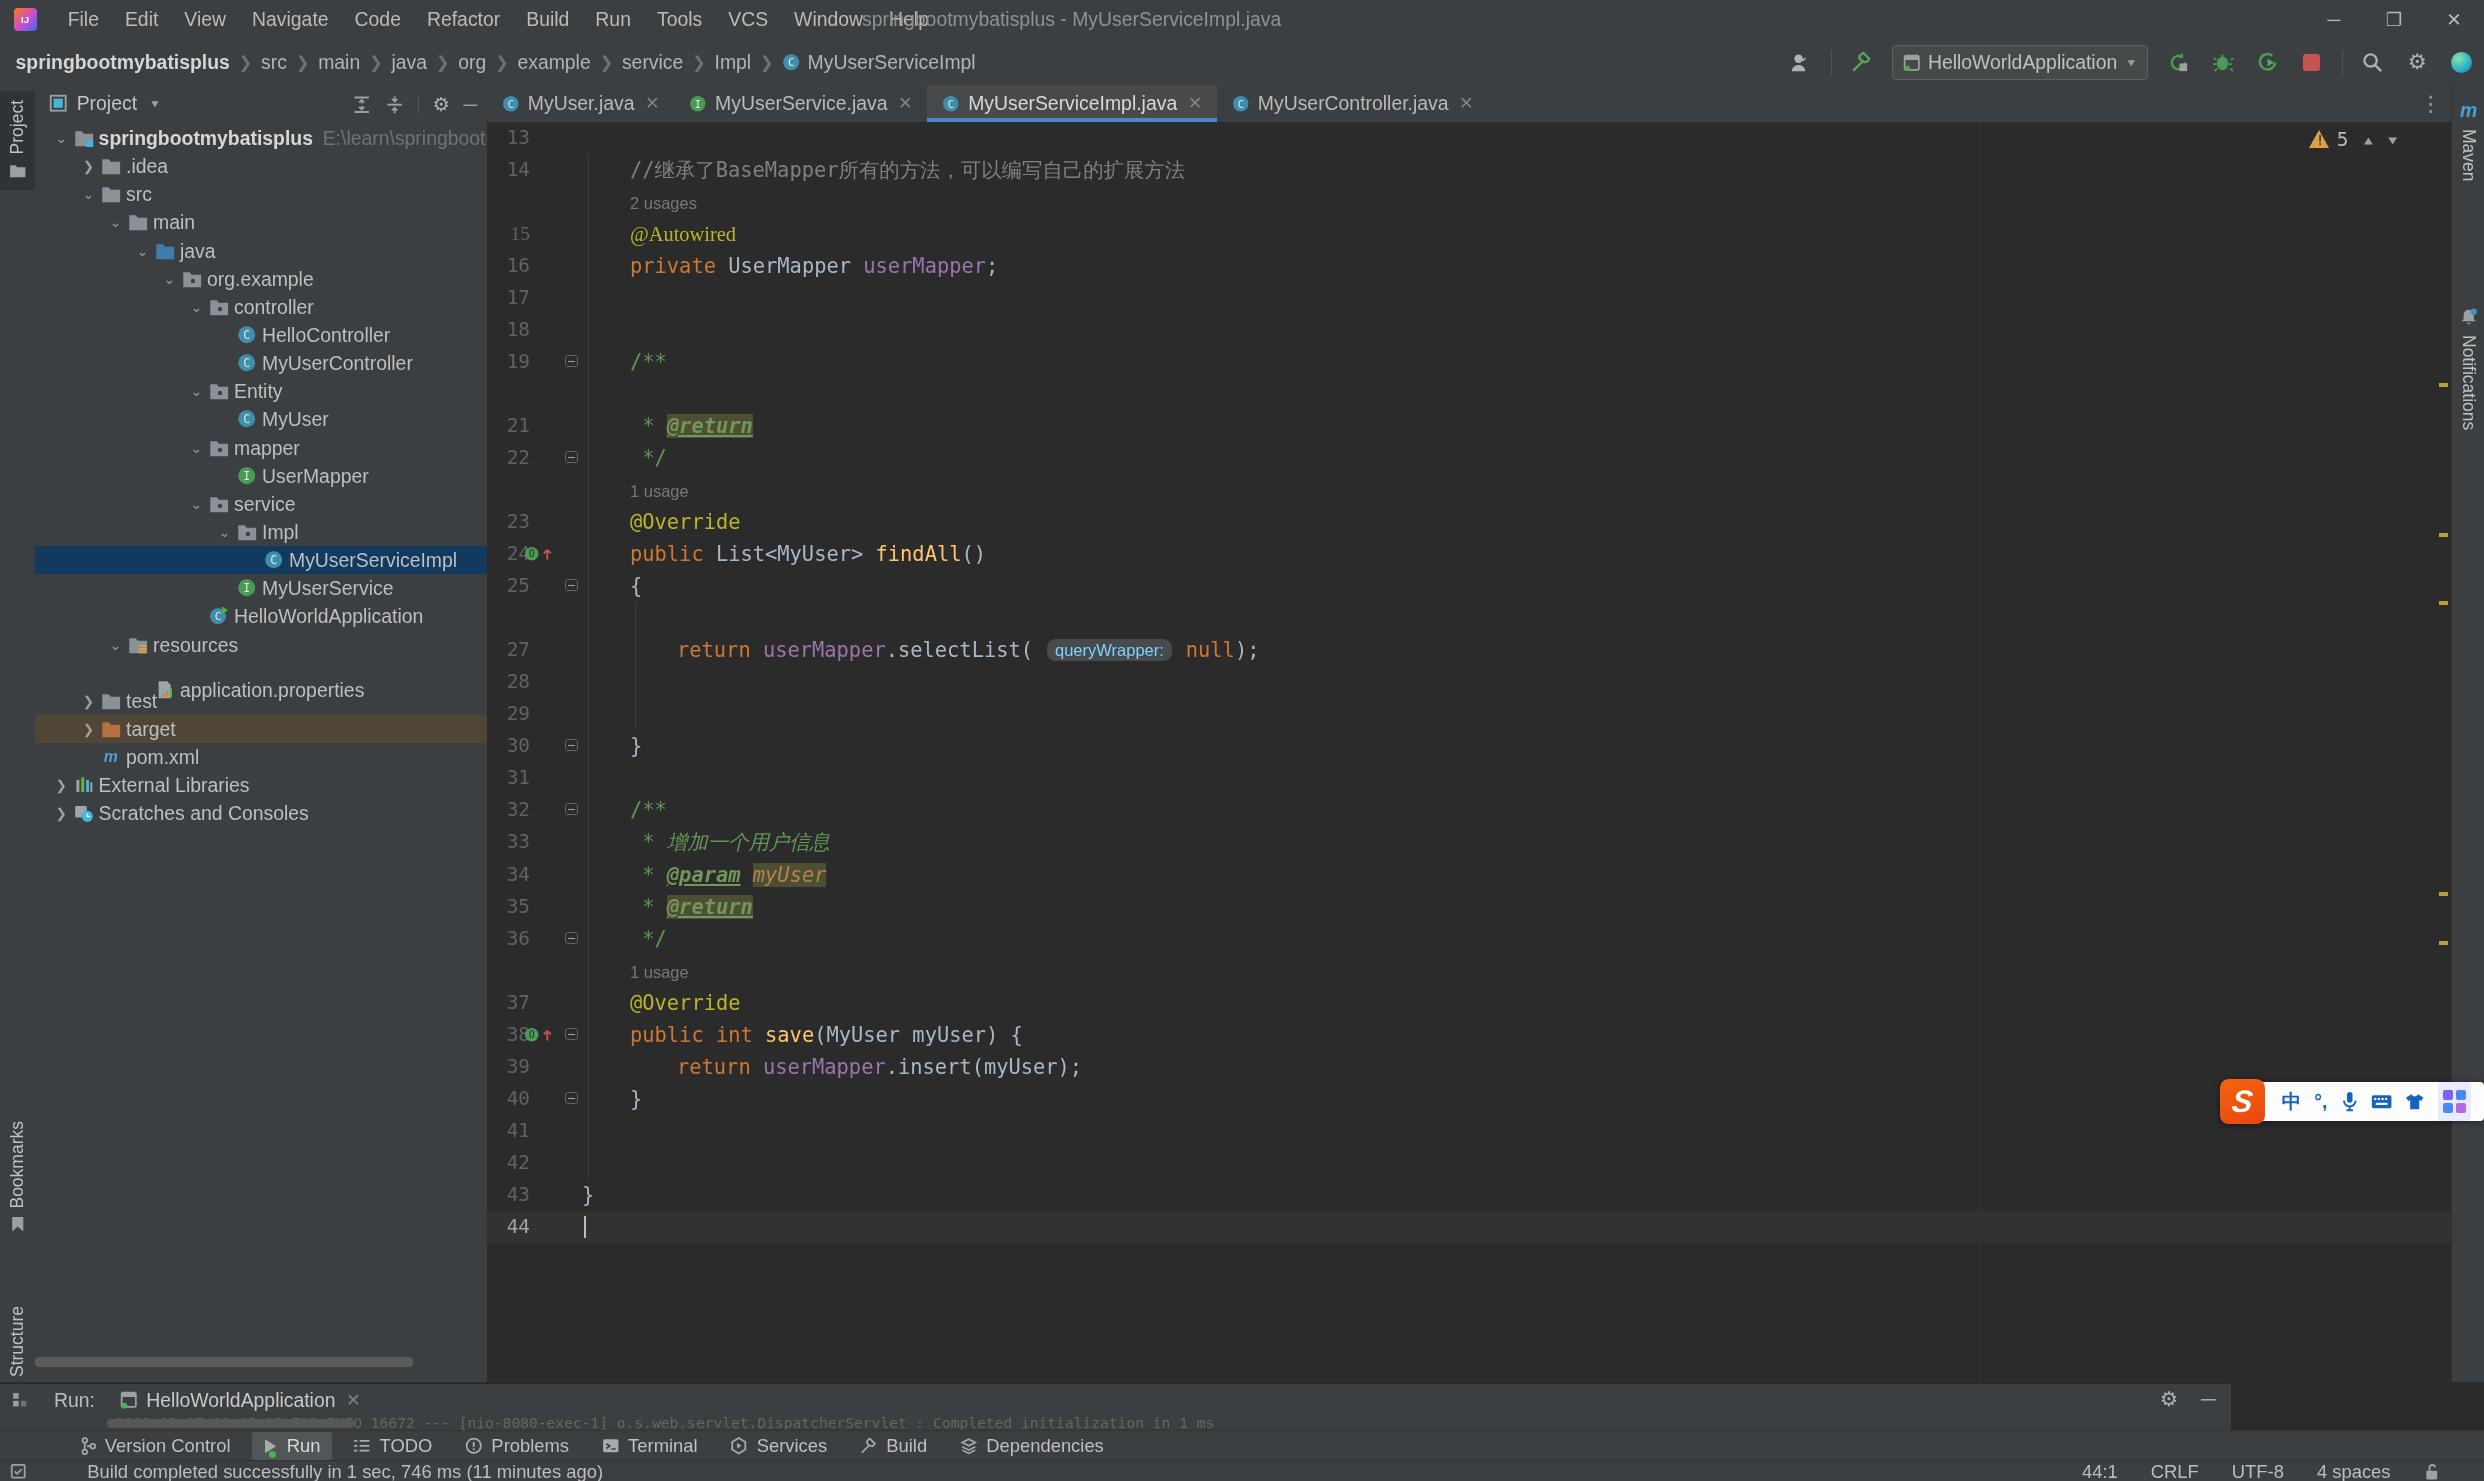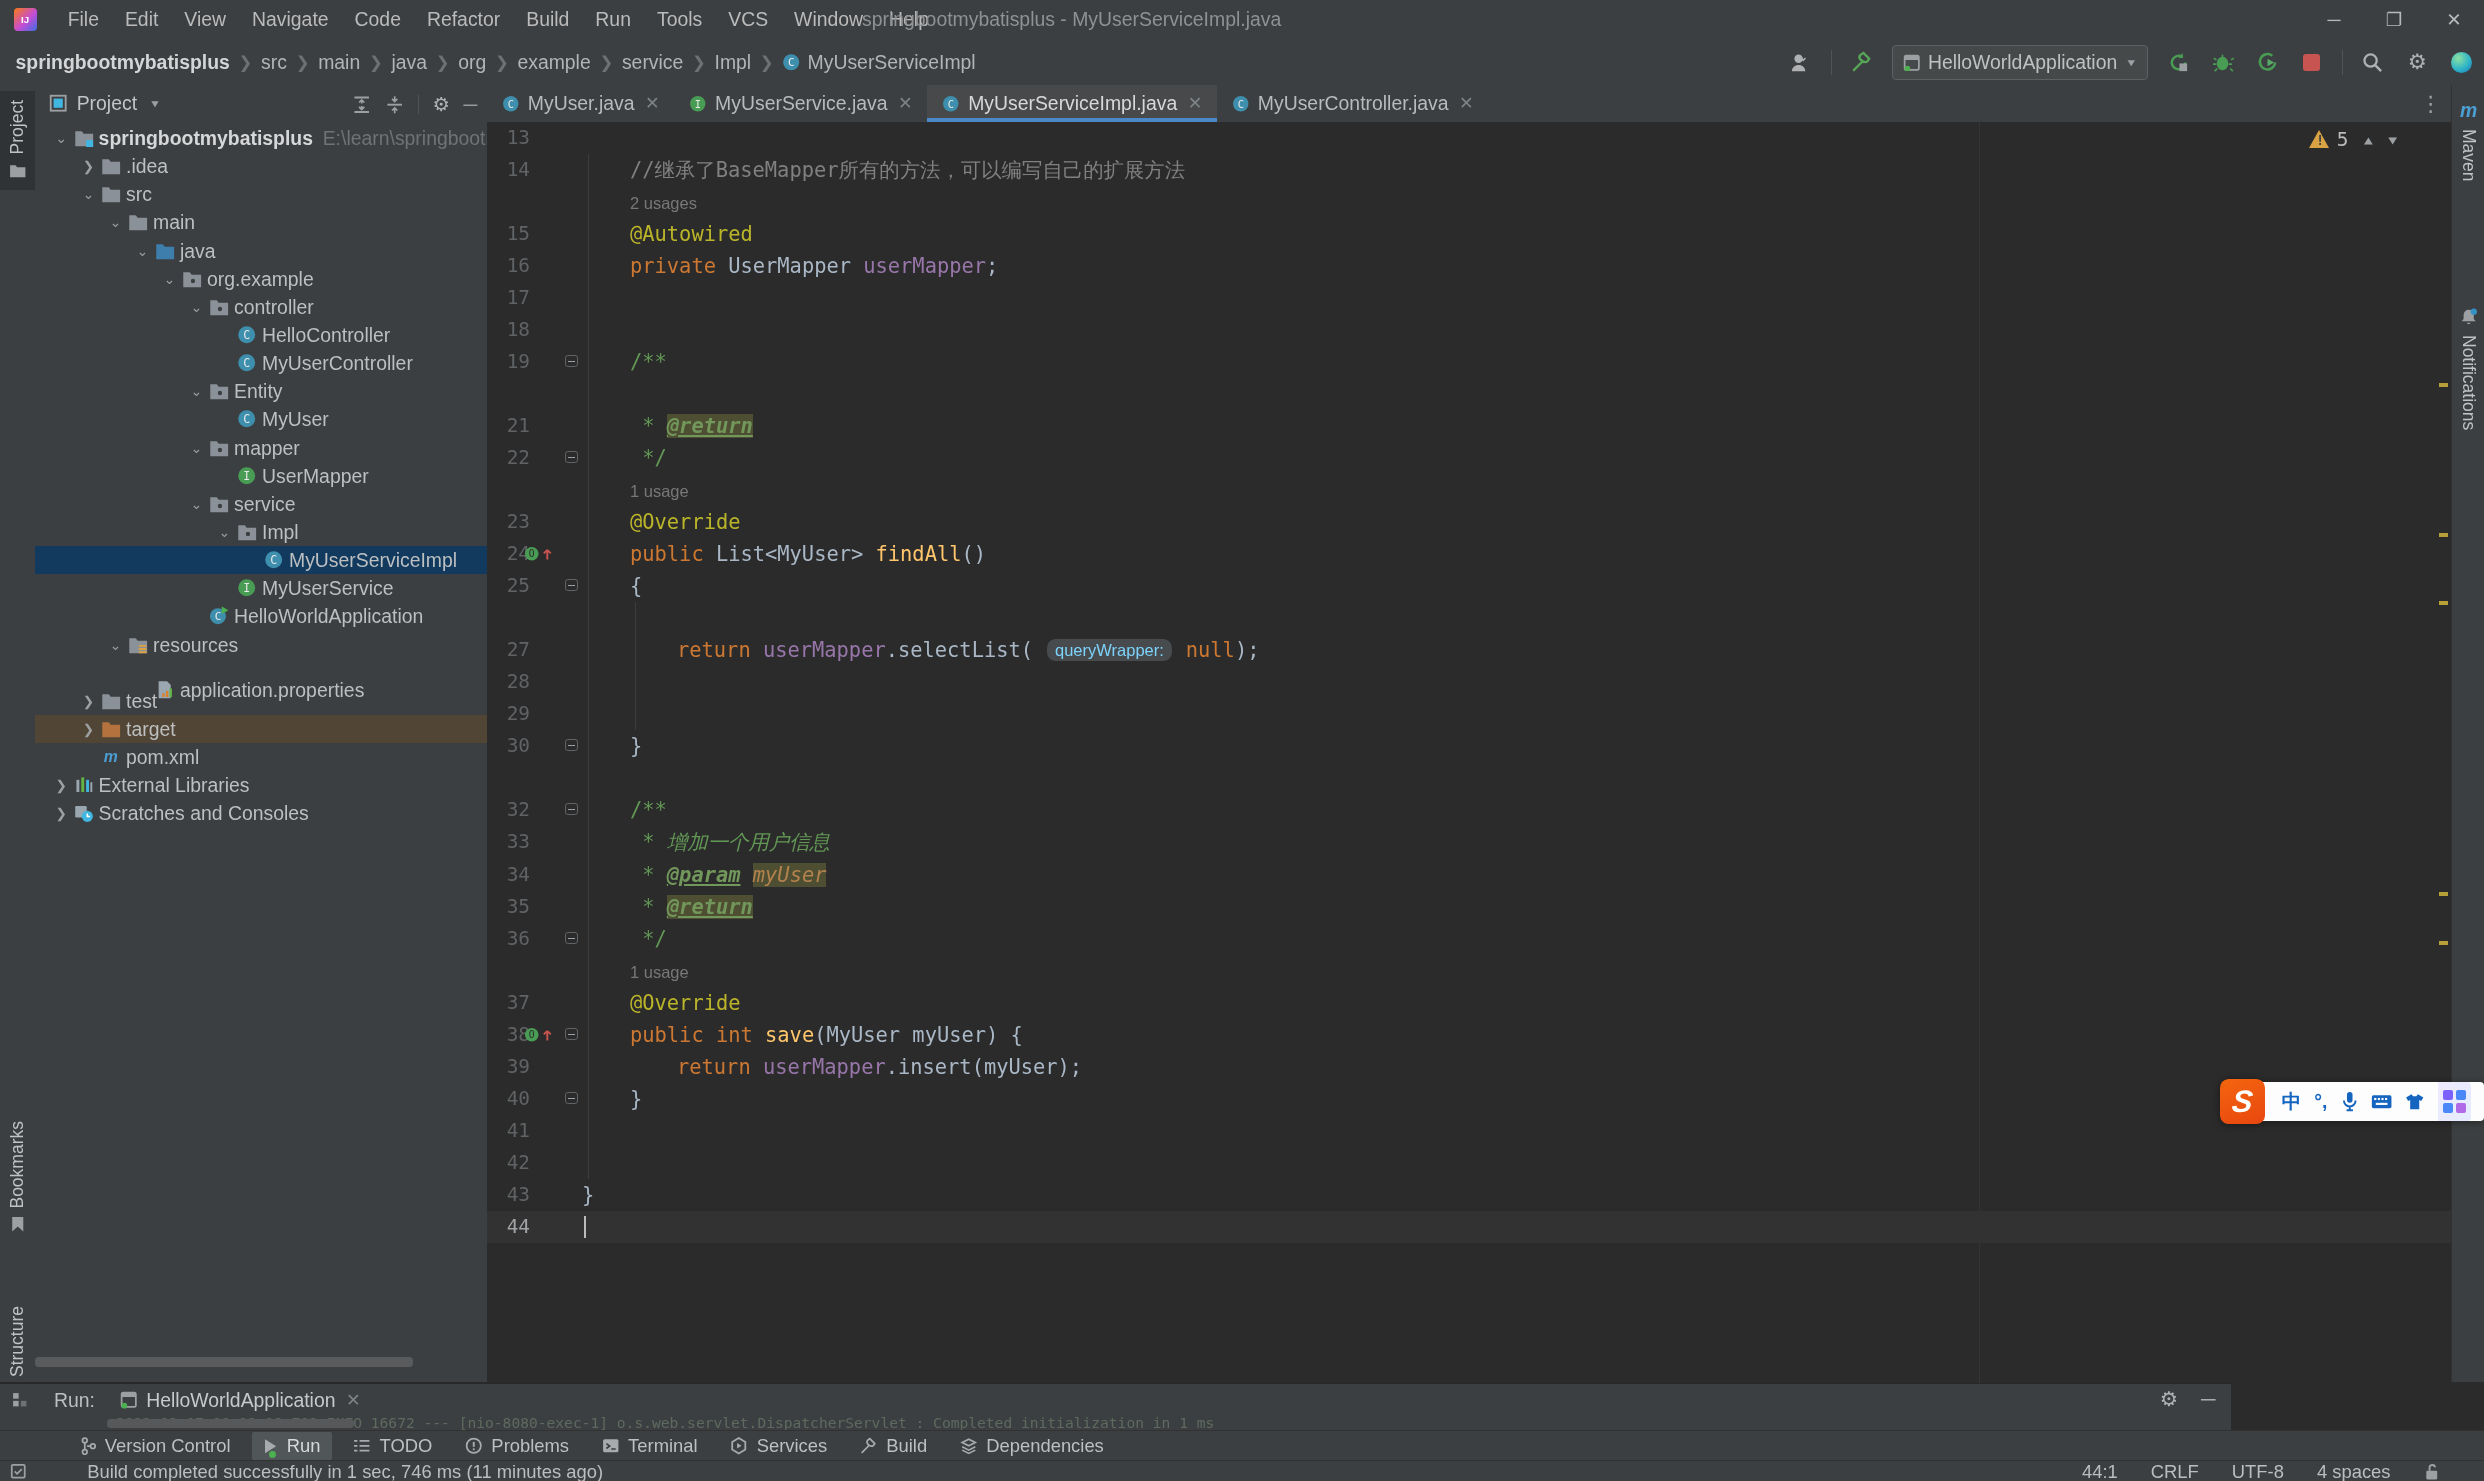--- a/index.html
+++ b/index.html
@@ -650,39 +650,40 @@
     <div id="err-stripe">
         <div class="etick" style="top: 261px;"></div>
         <div class="etick" style="top: 411px;"></div>
         <div class="etick" style="top: 479px;"></div>
         <div class="etick" style="top: 770px;"></div>
         <div class="etick" style="top: 819px;"></div>
       </div>
   <div class="crow" style="top: 0px;"><div class="gut">13</div><div class="ctext" style="padding-left:0px"></div></div>
       <div class="crow" style="top: 32px;"><div class="gut">14</div><div class="ctext" style="padding-left:48px"><span class="s-cm">//继承了BaseMapper所有的方法，可以编写自己的扩展方法</span></div></div>
       <div class="crow" style="top: 64px;"><div class="gut"></div><div class="ctext" style="padding-left:48px"><span class="inlay">2 usages</span></div></div>
-      <div class="crow" style="top: 96px;"><div class="gut">15</div><div class="ctext" style="padding-left:48px"><span class="s-an">@Autowired</span></div></div>
+      <div class="crow" style="top: 96px; font-family: Liberation Serif, serif;"><div class="gut">15</div><div class="ctext" style="padding-left:48px"><span class="s-an">@Autowired</span></div></div>
       <div class="crow" style="top: 128px;"><div class="gut">16</div><div class="ctext" style="padding-left:48px"><span class="s-kw">private </span><span class="s-pl">UserMapper </span><span class="s-fd">userMapper</span><span class="s-pl">;</span></div></div>
       <div class="crow" style="top: 160px;"><div class="gut">17</div><div class="ctext" style="padding-left:0px"></div></div>
       <div class="crow" style="top: 192px;"><div class="gut">18</div><div class="ctext" style="padding-left:0px"></div></div>
       <div class="crow" style="top: 224px;"><div class="gut">19</div><span class="fold"></span><div class="ctext" style="padding-left:48px"><span class="s-dc">/**</span></div></div>
       <div class="crow" style="top: 288px;"><div class="gut">21</div><div class="ctext" style="padding-left:48px"><span class="s-dc"> * </span><span class="s-dtg hl">@return</span></div></div>
       <div class="crow" style="top: 320px;"><div class="gut">22</div><span class="fold"></span><div class="ctext" style="padding-left:48px"><span class="s-dc"> */</span></div></div>
       <div class="crow" style="top: 352px;"><div class="gut"></div><div class="ctext" style="padding-left:48px"><span class="inlay">1 usage</span></div></div>
       <div class="crow" style="top: 384px;"><div class="gut">23</div><div class="ctext" style="padding-left:48px"><span class="s-an">@Override</span></div></div>
       <div class="crow" style="top: 416px;"><div class="gut">24</div><span class="ovr"><svg width="33" height="17.5" viewBox="0 0 34 18" style="font-size:21px">
             <circle cx="8" cy="9" r="7" fill="#499c54"></circle>
             <text x="8" y="12.6" font-size="10" fill="#2b2b2b" text-anchor="middle" font-family="monospace">O</text>
             <path d="M24 15V5M24 5l-3.6 3.6M24 5l3.6 3.6" stroke="#c75450" stroke-width="2" fill="none"></path>
           </svg></span><div class="ctext" style="padding-left:48px"><span class="s-kw">public </span><span class="s-pl">List&lt;MyUser&gt; </span><span class="s-mt">findAll</span><span class="s-pl">()</span></div></div>
       <div class="crow" style="top: 448px;"><div class="gut">25</div><span class="fold"></span><div class="ctext" style="padding-left:48px"><span class="s-pl">{</span></div></div>
       <div class="crow" style="top: 512px;"><div class="gut">27</div><div class="ctext" style="padding-left:95px"><span class="s-kw">return </span><span class="s-fd">userMapper</span><span class="s-pl">.selectList( </span><span class="hintpill">queryWrapper:</span><span class="s-kw"> null</span><span class="s-pl">);</span></div></div>
       <div class="crow" style="top: 544px;"><div class="gut">28</div><div class="ctext" style="padding-left:0px"></div></div>
       <div class="crow" style="top: 576px;"><div class="gut">29</div><div class="ctext" style="padding-left:0px"></div></div>
       <div class="crow" style="top: 608px;"><div class="gut">30</div><span class="fold"></span><div class="ctext" style="padding-left:48px"><span class="s-pl">}</span></div></div>
+      <div class="crow" style="top: 640px;"><div class="gut">31</div><div class="ctext" style="padding-left:0px"></div></div>
       <div class="crow" style="top: 672px;"><div class="gut">32</div><span class="fold"></span><div class="ctext" style="padding-left:48px"><span class="s-dc">/**</span></div></div>
       <div class="crow" style="top: 704px;"><div class="gut">33</div><div class="ctext" style="padding-left:48px"><span class="s-dc"> * </span><span class="s-dci">增加一个用户信息</span></div></div>
       <div class="crow" style="top: 737px;"><div class="gut">34</div><div class="ctext" style="padding-left:48px"><span class="s-dc"> * </span><span class="s-dtg">@param</span><span class="s-dc"> </span><span class="s-dpar hl">myUser</span></div></div>
       <div class="crow" style="top: 769px;"><div class="gut">35</div><div class="ctext" style="padding-left:48px"><span class="s-dc"> * </span><span class="s-dtg hl">@return</span></div></div>
       <div class="crow" style="top: 801px;"><div class="gut">36</div><span class="fold"></span><div class="ctext" style="padding-left:48px"><span class="s-dc"> */</span></div></div>
       <div class="crow" style="top: 833px;"><div class="gut"></div><div class="ctext" style="padding-left:48px"><span class="inlay">1 usage</span></div></div>
       <div class="crow" style="top: 865px;"><div class="gut">37</div><div class="ctext" style="padding-left:48px"><span class="s-an">@Override</span></div></div>
       <div class="crow" style="top: 897px;"><div class="gut">38</div><span class="ovr"><svg width="33" height="17.5" viewBox="0 0 34 18" style="font-size:21px">
             <circle cx="8" cy="9" r="7" fill="#499c54"></circle>
             <text x="8" y="12.6" font-size="10" fill="#2b2b2b" text-anchor="middle" font-family="monospace">O</text>

